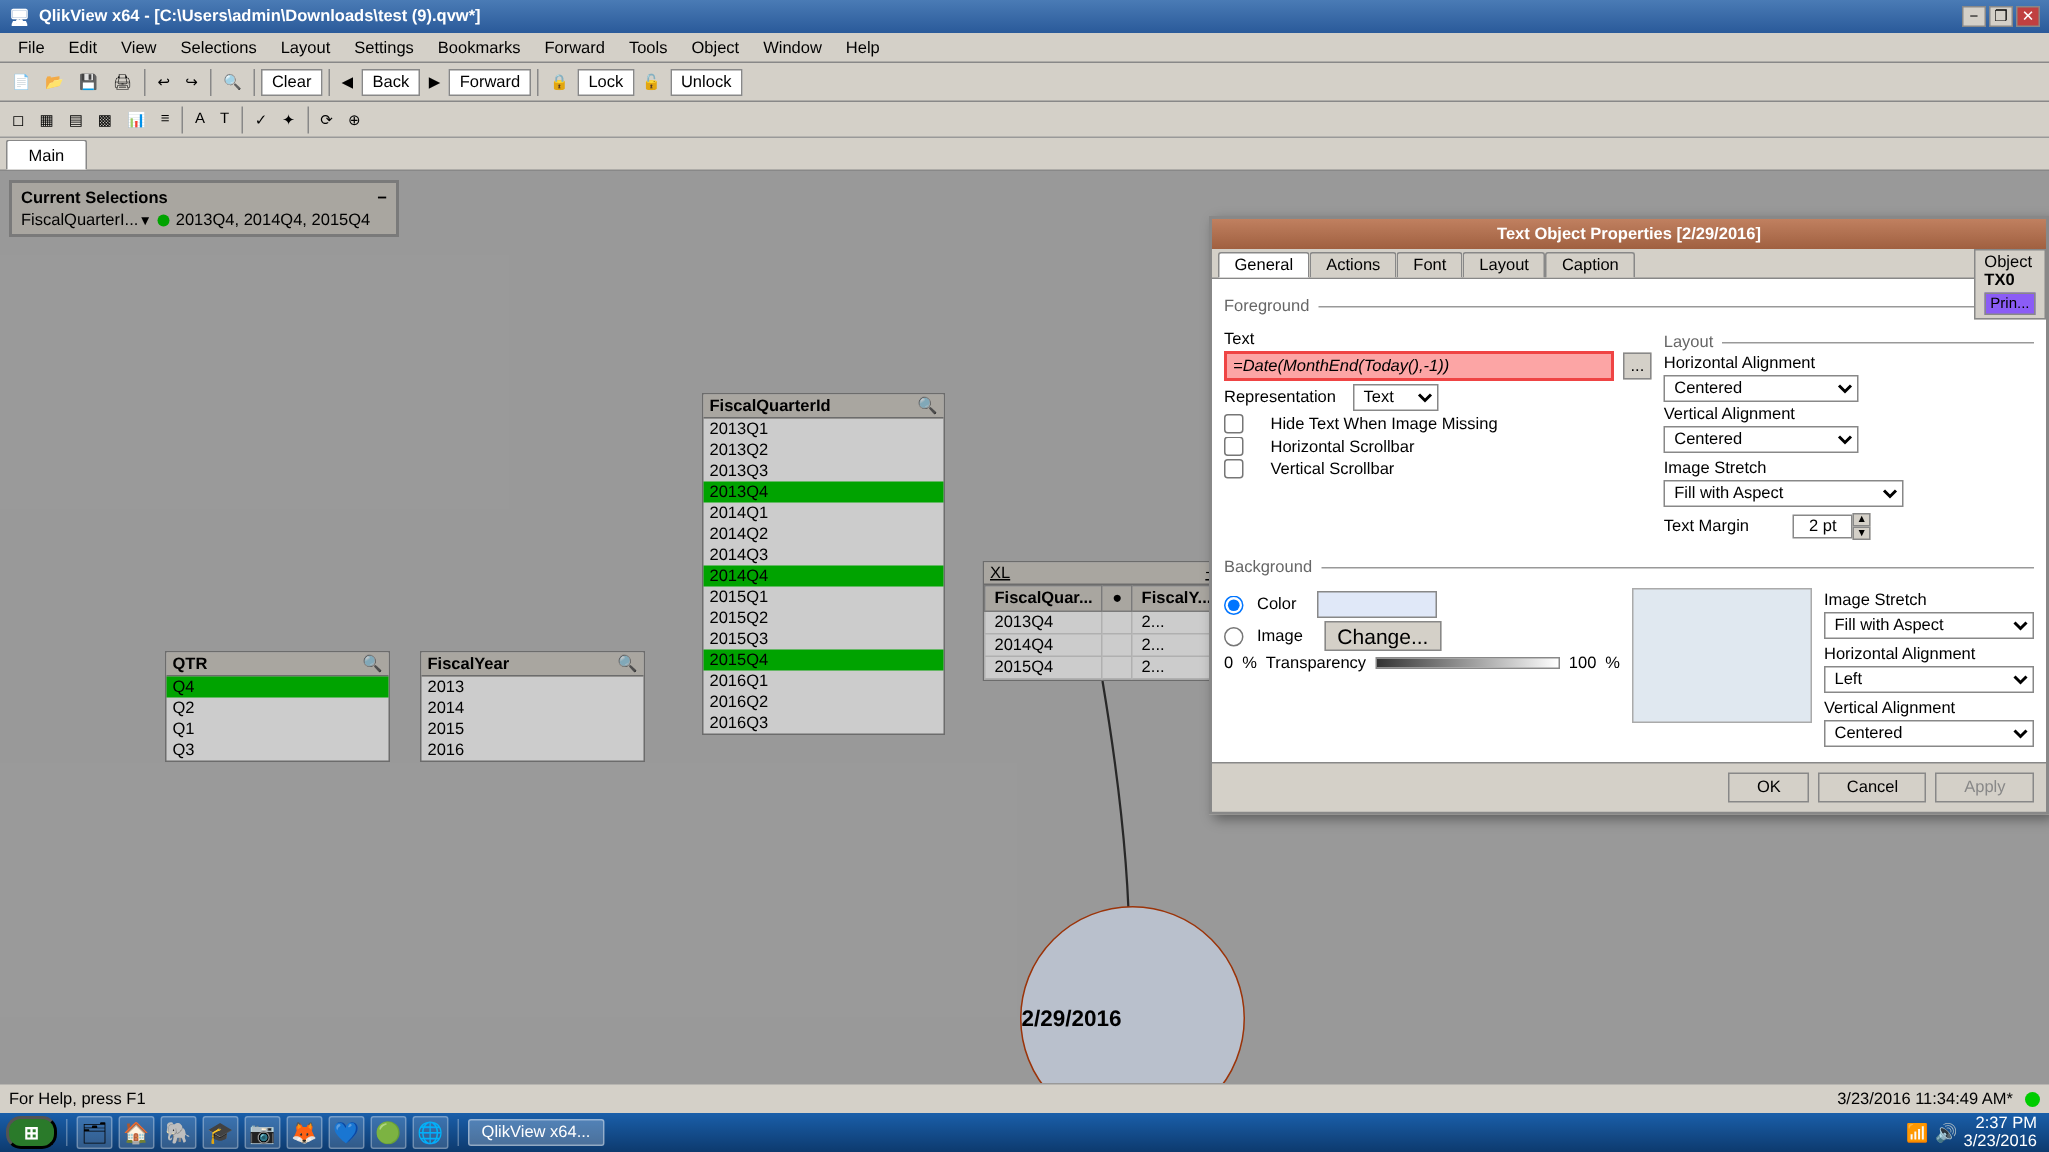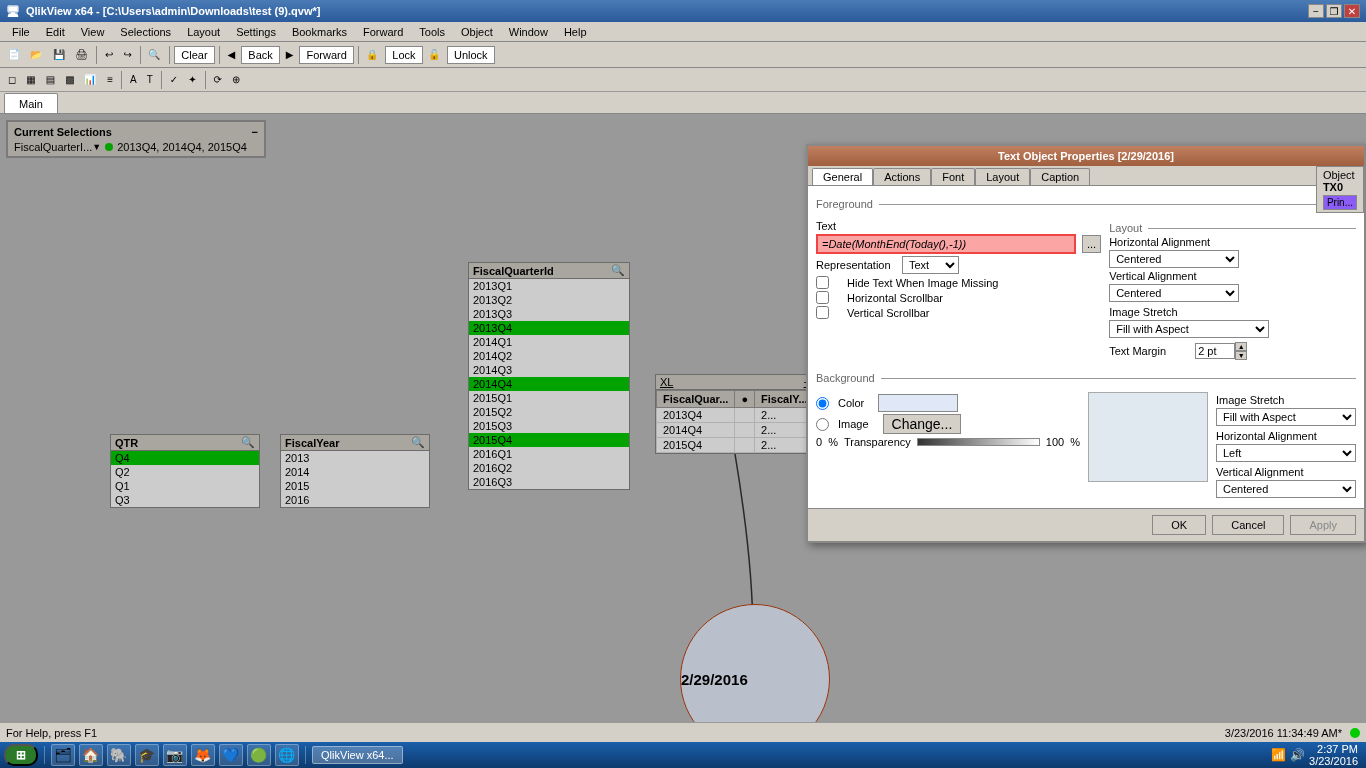--- a/index.html
+++ b/index.html
@@ -287,21 +287,21 @@
       background: linear-gradient(to right, #333, white);
       border: 1px solid #888;
     }
     .spinbox {
       display: flex;
       align-items: center;
     }
     .spinbox input {
       width: 40px;
       border: 1px solid #888;
-      text-align: left;
+      text-align: center;
       padding: 1px 2px;
       font-size: 11px;
     }
     .spinbox-btns {
       display: flex; flex-direction: column;
     }
     .spinbox-btn {
       border: 1px solid #888;
       background: #d4d0c8;
       width: 12px; height: 9px;

